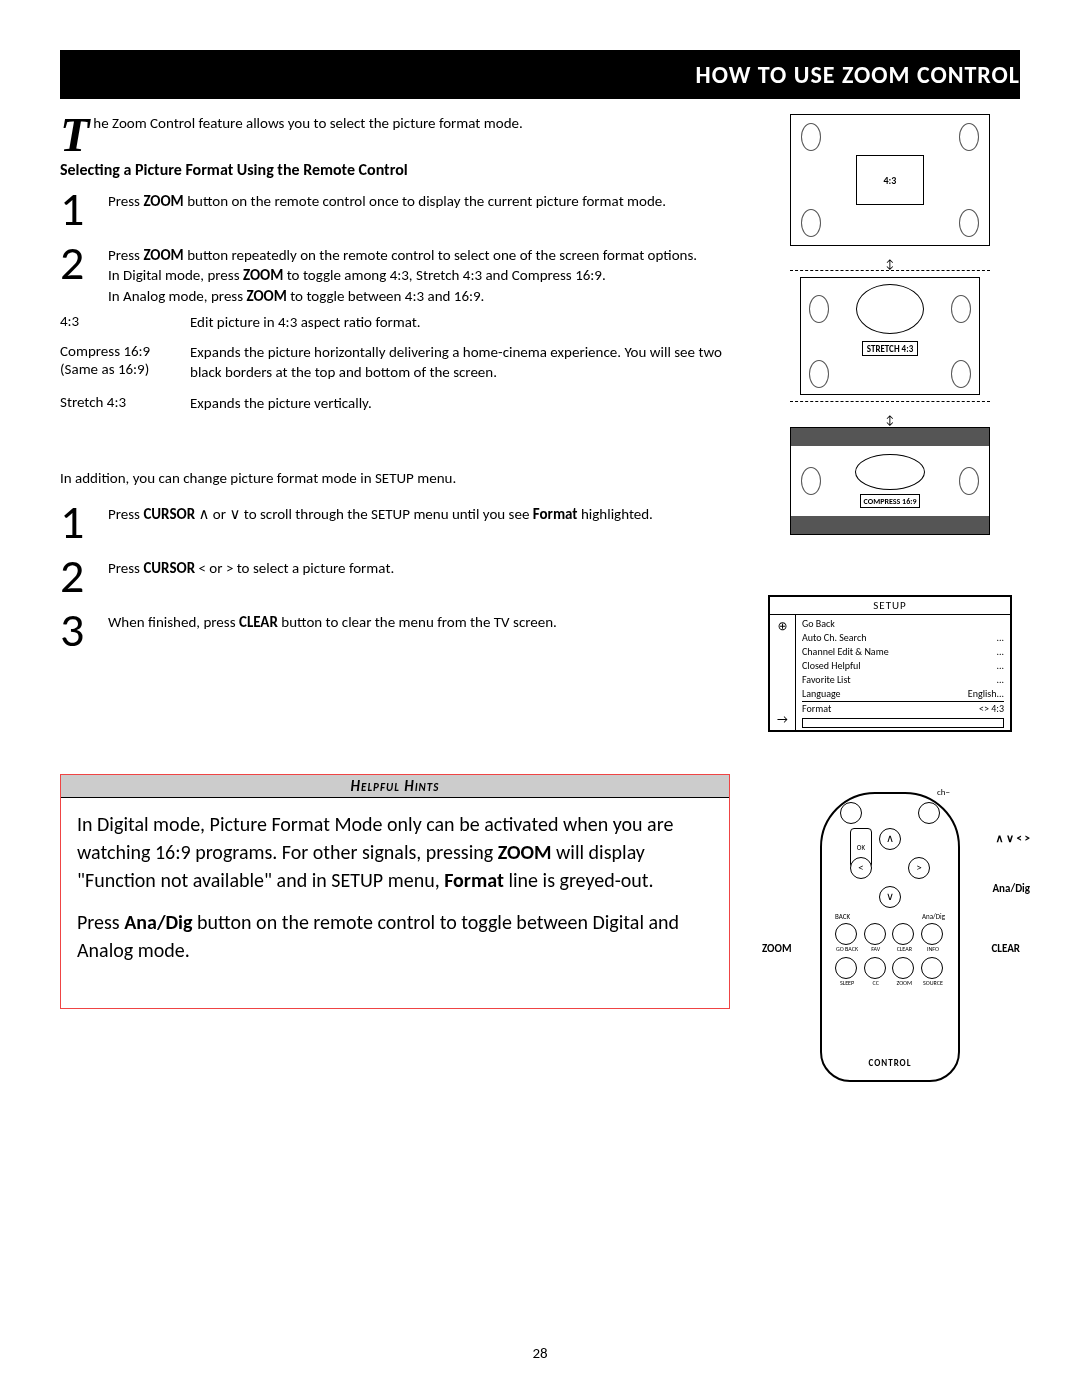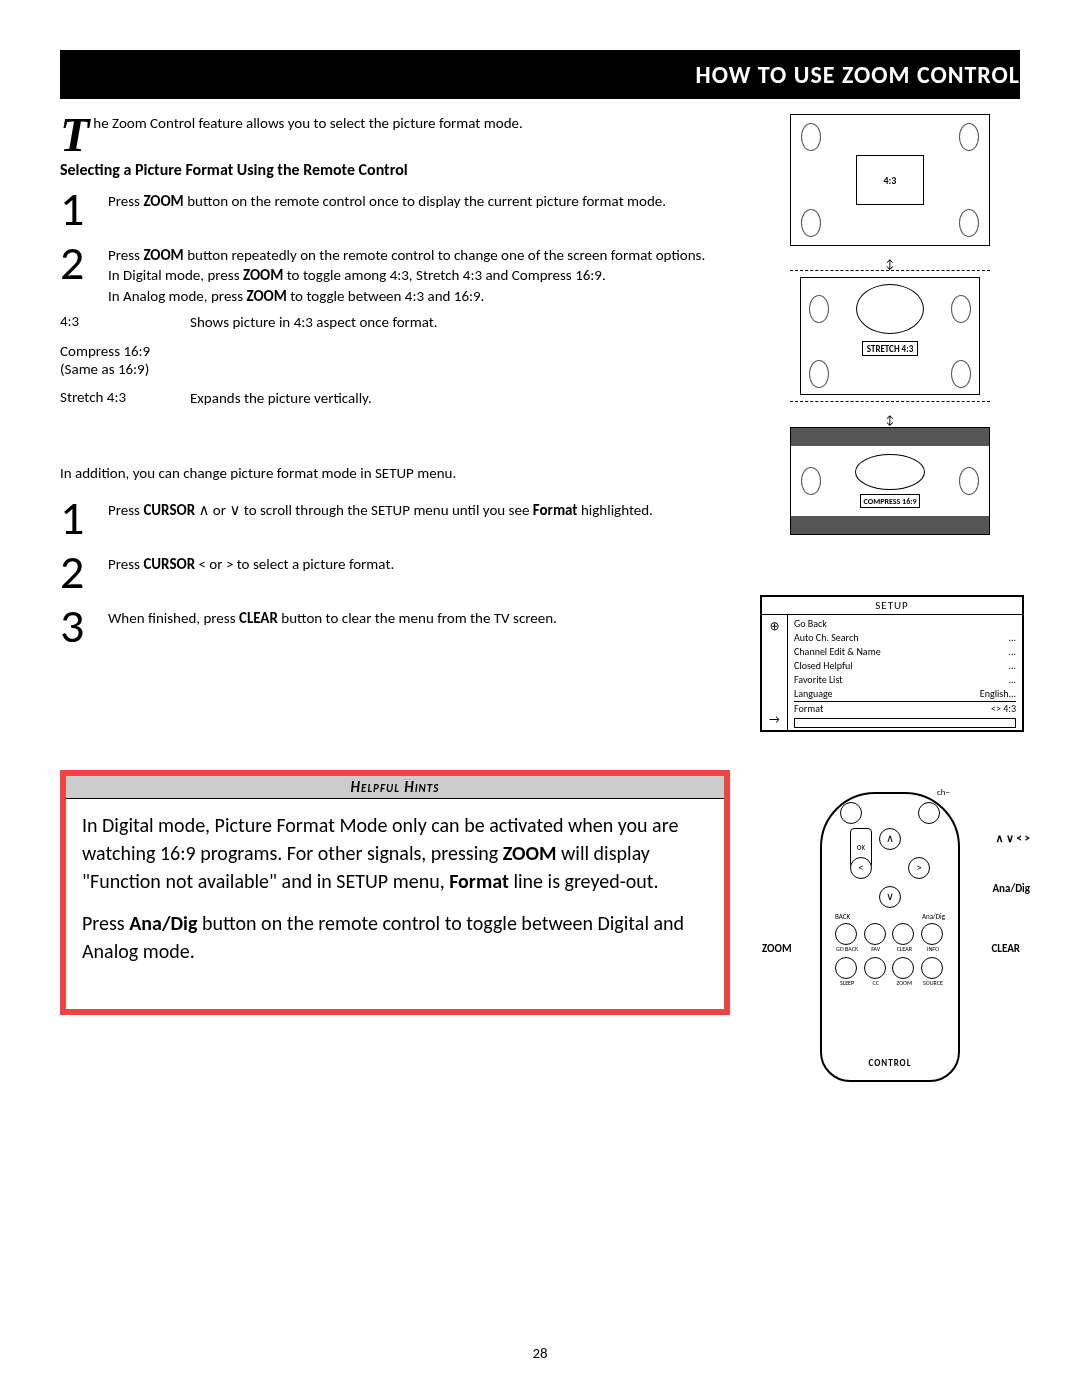--- a/index.html
+++ b/index.html
@@ -14,21 +14,21 @@
   .section-head { font-weight: bold; font-size: 16px; margin: 10px 0 6px 0; }
   .step { display: flex; align-items: flex-start; gap: 12px; margin-bottom: 6px; }
   .step-num { font-size: 48px; font-weight: 300; line-height: 1; width: 36px; flex: none; color: #000; }
   .step-text { padding-top: 6px; line-height: 1.35; }
   .bold { font-weight: bold; }
   .modes-table { display: flex; flex-direction: column; gap: 10px; margin-top: 6px; }
   .mode-row { display: flex; gap: 10px; }
   .mode-label { width: 120px; flex: none; }
   .mode-desc { flex: 1; line-height: 1.35; }
   .addition-para { margin: 55px 0 10px 0; line-height: 1.35; }
-  .hints-box { border: 6px solid #ef4444; margin-top: 120px; padding-bottom: 18px; }
+  .hints-box { border: 1px solid #ef4444; margin-top: 120px; padding-bottom: 18px; }
   .hints-head { background: #ccc; border-bottom: 1px solid #000; text-align: center; font-variant: small-caps; font-weight: bold; font-style: italic; padding: 2px 0; letter-spacing: 1px; }
   .hints-body { padding: 12px 16px; font-size: 20px; line-height: 1.4; }
   .hints-body p { margin-bottom: 14px; }
   .page-num { position: absolute; bottom: 35px; left: 0; right: 0; text-align: center; font-size: 15px; }
   
   .tv-box { border: 1.5px solid #000; width: 200px; margin: 0 auto 14px auto; padding: 8px 10px; }
   .tv-row { display: flex; justify-content: space-between; align-items: center; }
   .speaker { width: 20px; height: 28px; border: 1.5px solid #555; border-radius: 50%; }
   .screen-43 { width: 68px; height: 50px; border: 1.5px solid #000; display: flex; flex-direction: column; justify-content: center; align-items: center; }
   .ratio-lbl { font-size: 10px; font-weight: bold; }
@@ -36,21 +36,21 @@
   .stretch-inner { border: 1.5px solid #000; padding: 6px 8px; }
   .screen-ellipse { width: 68px; height: 50px; border: 1.5px solid #000; border-radius: 50%; flex: none; }
   .stretch-lbl { font-size: 9px; font-weight: bold; border: 1px solid #000; padding: 1px 4px; display: inline-block; }
   .arrow-v { text-align: center; font-size: 12px; line-height: 0.7; margin: 2px 0;}
   .compress-box { border: 1.5px solid #000; width: 200px; margin: 0 auto; padding: 0; }
   .letterbox-bar { background: #555; height: 18px; }
   .compress-mid { padding: 8px 10px; display: flex; justify-content: space-between; align-items: center; }
   .screen-oval { width: 70px; height: 36px; border: 1.5px solid #000; border-radius: 50%; }
   .compress-lbl { font-size: 8px; font-weight: bold; border: 1px solid #000; padding: 1px 3px; display: inline-block; text-align: center;}
   
-  .setup-menu { border: 2px solid #000; width: 264px; margin: 60px auto 0; font-size: 11px; }
+  .setup-menu { border: 2px solid #000; width: 244px; margin: 60px auto 0; font-size: 11px; }
   .setup-title { text-align: center; border-bottom: 1.5px solid #000; padding: 2px 0; font-weight: normal; letter-spacing: 1px;}
   .setup-body { display: flex; }
   .setup-icons { width: 26px; border-right: 1px solid #000; display: flex; flex-direction: column; justify-content: space-between; align-items: center; padding: 4px 0; }
   .setup-list { flex: 1; padding: 2px 6px; }
   .setup-item { display: flex; justify-content: space-between; padding: 0.5px 0; font-size: 10px; }
   .setup-icon-glyph { font-size: 12px; }
   
   .remote { width: 140px; margin: 60px auto 0; position: relative; }
   .remote-body { border: 2px solid #000; border-radius: 55px 55px 30px 30px; height: 290px; background: #fff; display: flex; flex-direction: column; align-items: center; padding: 8px 6px; }
   .dpad { width: 80px; height: 80px; position: relative; margin: 4px 0; }
@@ -84,37 +84,38 @@
       <div class="step">
         <div class="step-num">1</div>
         <div class="step-text">
           <span>Press </span><span class="bold">ZOOM</span><span> button on the remote control once to display the current picture format mode.</span>
         </div>
       </div>
 
       <div class="step">
         <div class="step-num">2</div>
         <div class="step-text">
-          <span>Press </span><span class="bold">ZOOM</span><span> button repeatedly on the remote control to change one of the screen format options.</span><br>
+          <span>Press </span><span class="bold">ZOOM</span><span> button repeatedly on the remote control to select one of the screen format options.</span><br>
           <span>In Digital mode, press </span><span class="bold">ZOOM</span><span> to toggle among 4:3, Stretch 4:3 and Compress 16:9.</span><br>
           <span>In Analog mode, press </span><span class="bold">ZOOM</span><span> to toggle between 4:3 and 16:9.</span>
         </div>
       </div>
 
 
       <div class="modes-table">
         <div class="mode-row">
           <div class="mode-label">4:3</div>
-          <div class="mode-desc">Shows picture in 4:3 aspect once format.</div>
+          <div class="mode-desc">Edit picture in 4:3 aspect ratio format.</div>
         </div>
         <div class="mode-row">
           <div class="mode-label">
             <span>Compress 16:9</span><br>
             <span>(Same as 16:9)</span>
           </div>
+          <div class="mode-desc">Expands the picture horizontally delivering a home-cinema experience. You will see two black borders at the top and bottom of the screen.</div>
         </div>
         <div class="mode-row">
           <div class="mode-label">Stretch 4:3</div>
           <div class="mode-desc">Expands the picture vertically.</div>
         </div>
       </div>
 
       <p class="addition-para">In addition, you can change picture format mode in SETUP menu.</p>
 
       <div class="step">

